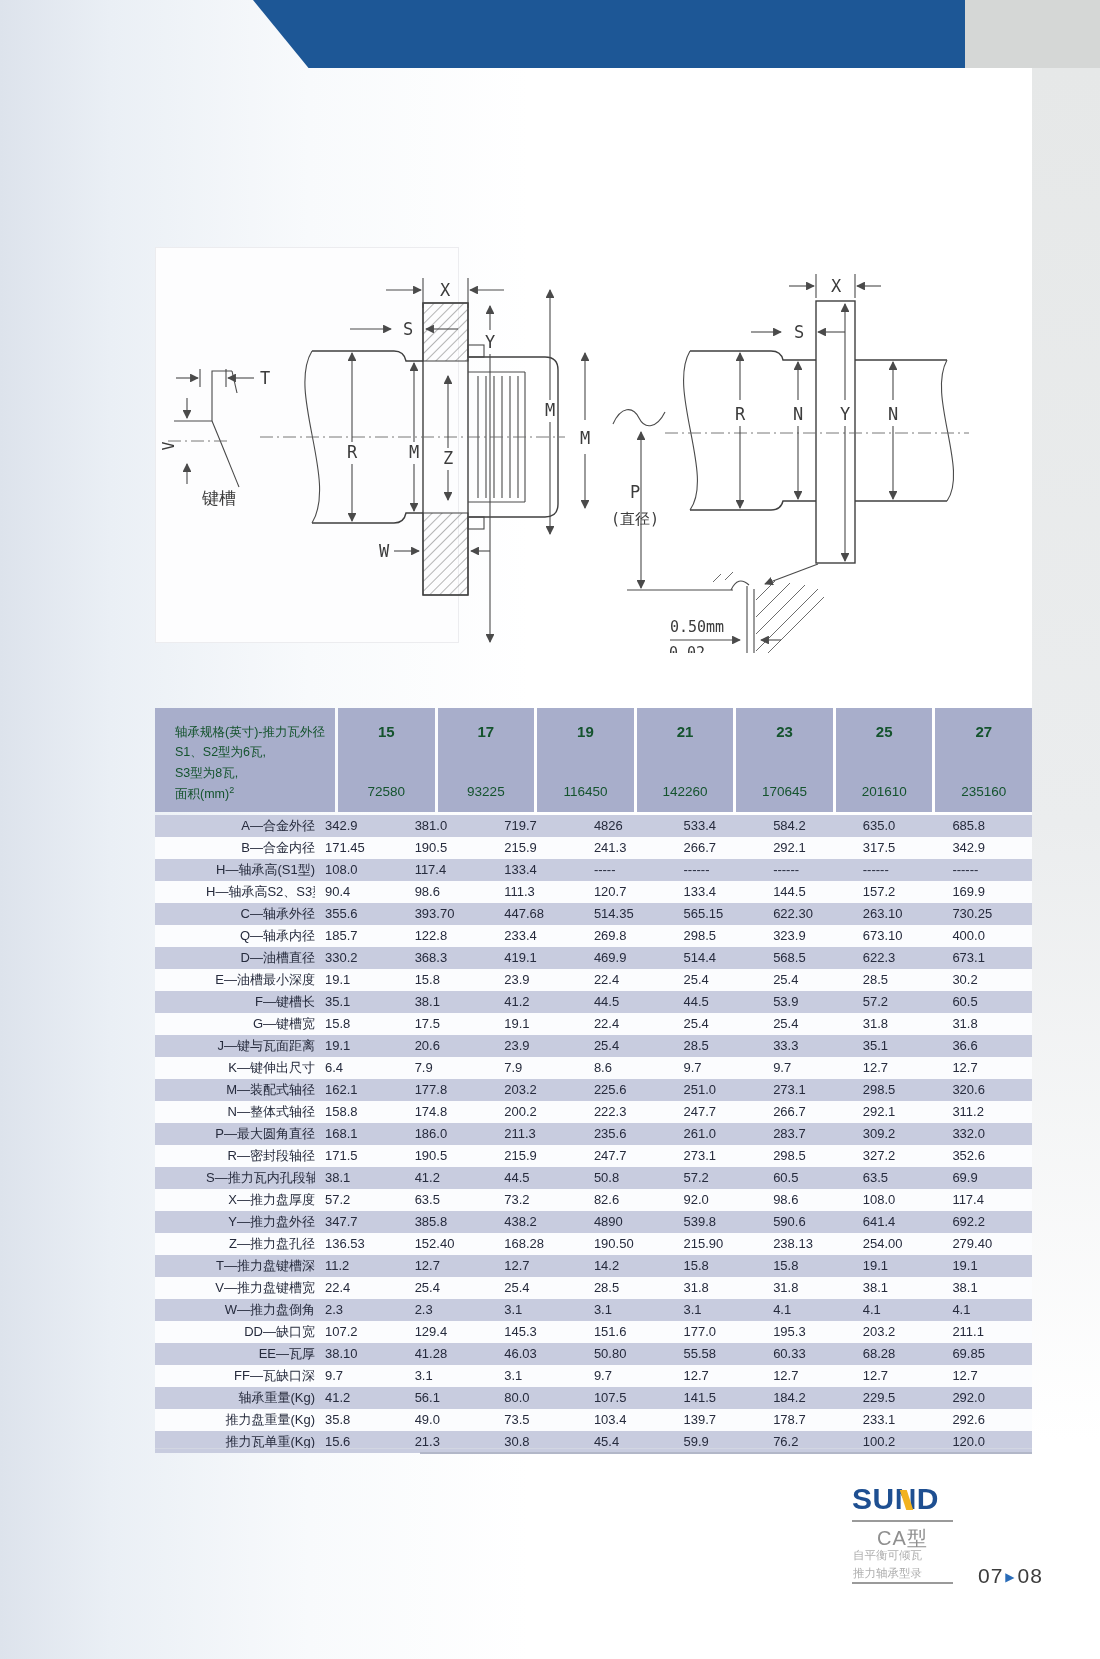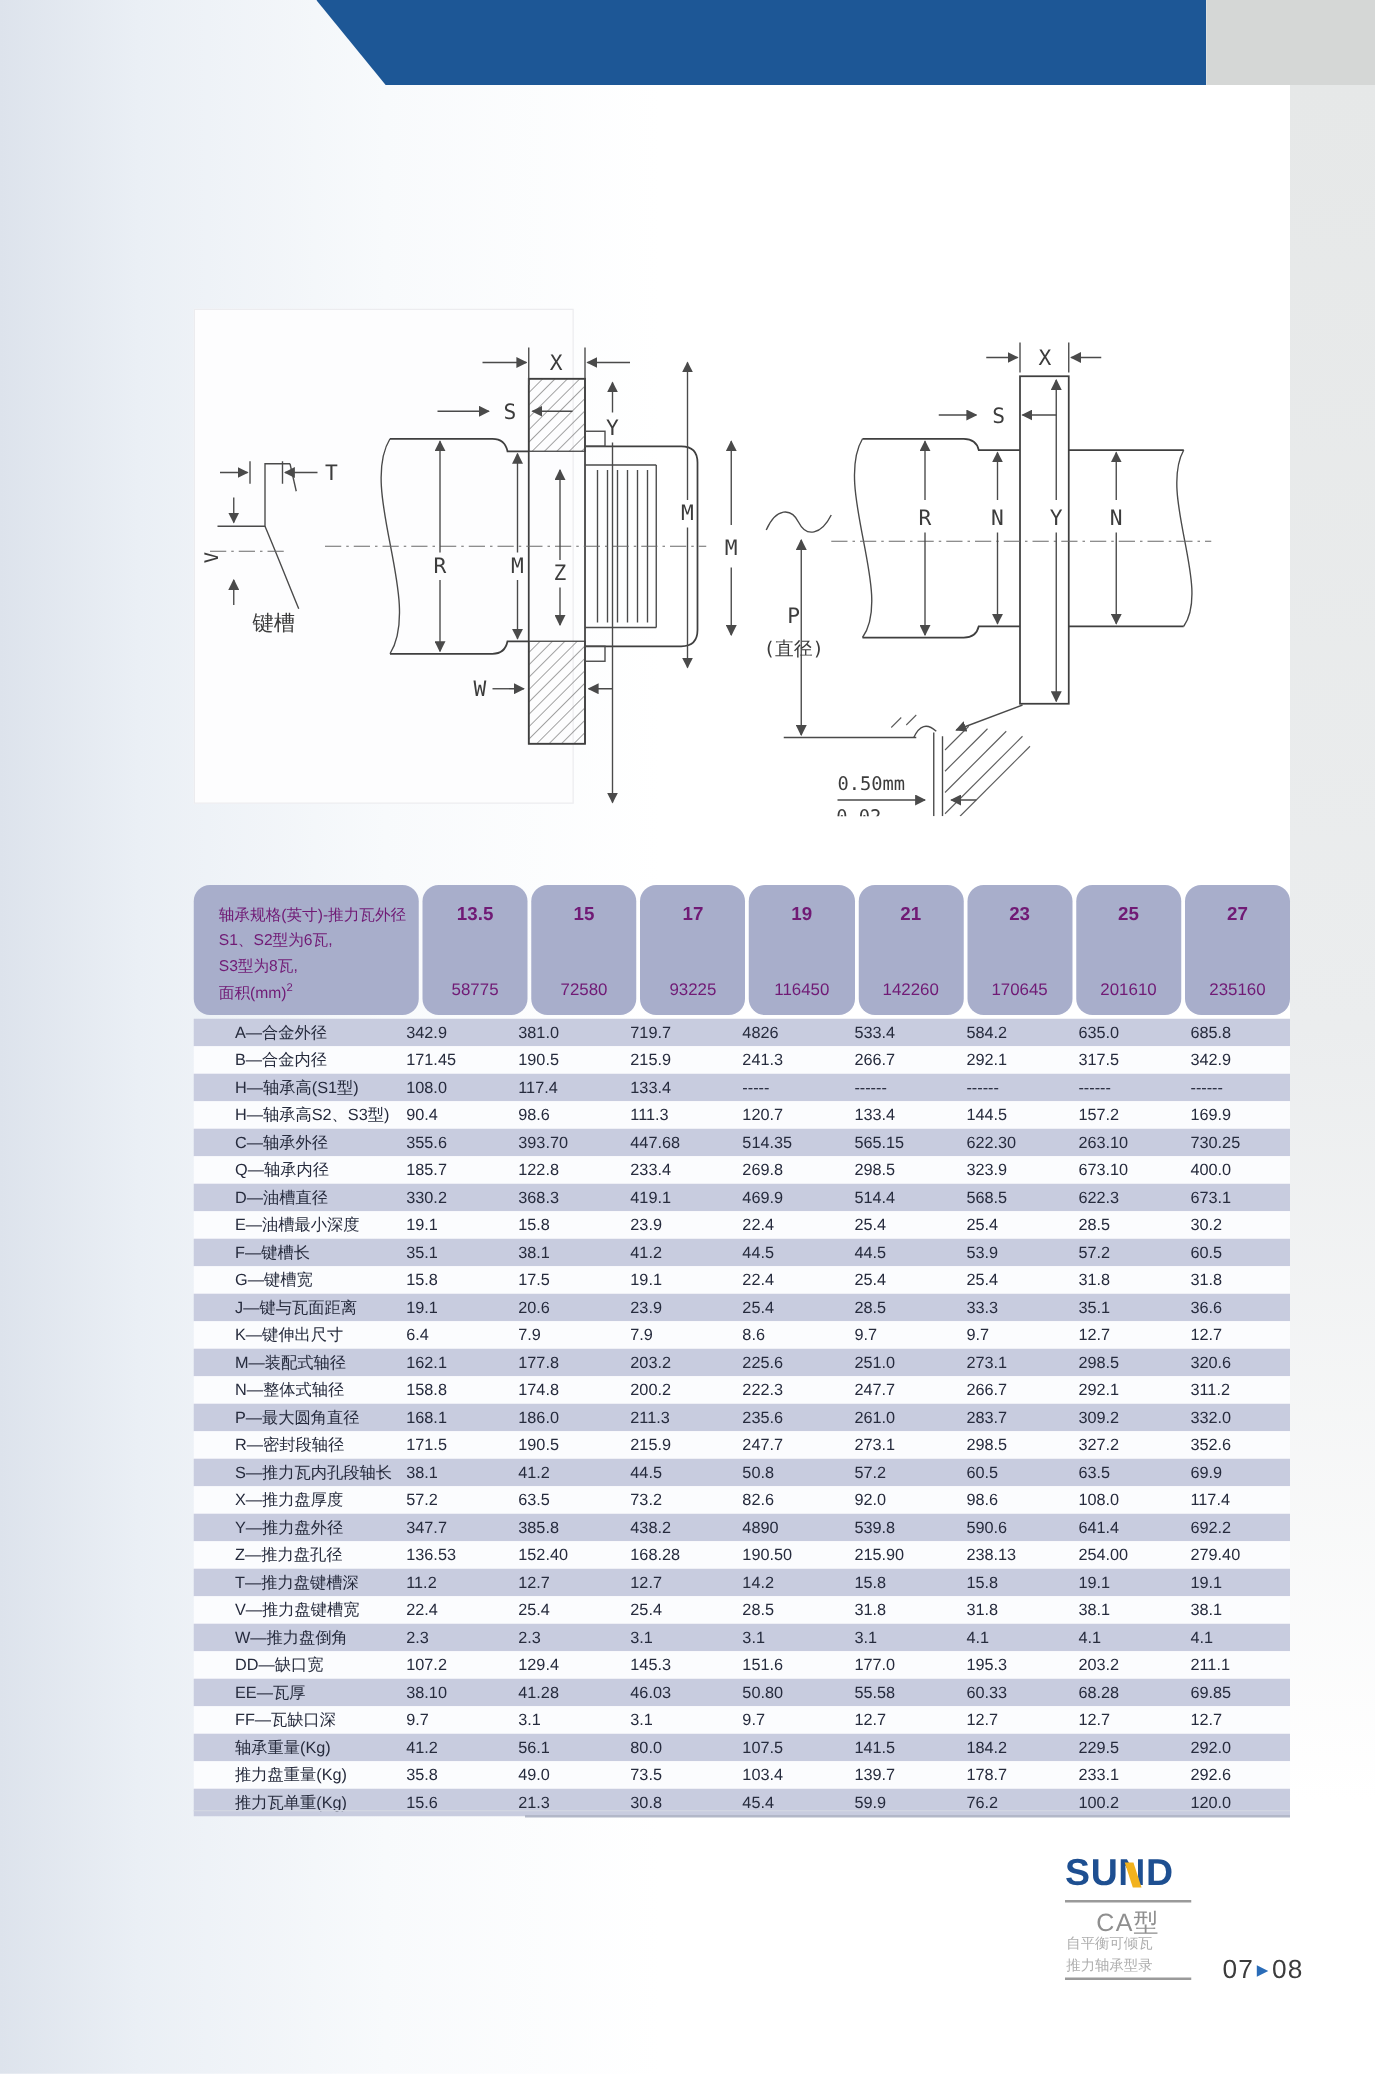--- a/index.html
+++ b/index.html
@@ -19,32 +19,32 @@
   .panel-card{left:155px;top:247px;width:302px;height:394px;background:#fdfdfe;
               border:1px solid #ececef;}
   svg text{font-family:"DejaVu Sans Mono",monospace;fill:#3c3c3c;}
   .dln{stroke:#4a4a4a;stroke-width:1.1;fill:none;}
   .thk{stroke:#3f3f3f;stroke-width:1.4;fill:none;}
   .cl{stroke:#6a6a6a;stroke-width:0.9;stroke-dasharray:13 4 2 4;fill:none;}
   .ht{stroke:#5c5c5c;stroke-width:0.9;}
   
   .spec-table{left:155px;top:708px;width:877px;}
   .thead{display:flex;gap:3px;height:104px;margin-bottom:3px;}
-  .hcell{background:#a8aecb;color:#701a75;border-radius:13px;}
+  .hcell{background:#a8aecb;color:#14532d;}
   .hspec{flex:0 0 160px;padding:14px 0 10px 20px;font-size:12.5px;line-height:1.62;font-weight:500;}
   .hcol{flex:1;display:flex;flex-direction:column;justify-content:space-between;
         align-items:center;padding:15px 0 13px 0;}
   .hsize{font-size:15px;font-weight:700;}
   .harea{font-size:13.5px;font-weight:500;}
   .sup{font-size:9px;vertical-align:super;}
   .trow{display:flex;height:22px;line-height:22px;font-size:13px;}
   .trow.shaded{background:#c8ccdf;}
   .trow.plain{background:#fbfcfe;}
-  .tlabel{flex:0 0 160px;padding-left:33px;box-sizing:border-box;font-weight:500;
-          white-space:nowrap;overflow:hidden;}
+  .tlabel{flex:0 0 160px;padding-left:51px;box-sizing:border-box;font-weight:500;
+          white-space:nowrap;overflow:hidden;text-align:right;}
   .tcell{flex:1;padding-left:10px;box-sizing:border-box;white-space:nowrap;}
   .tbl-line1{left:155px;top:1448px;width:877px;height:1px;background:#d2d6e2;}
   .tbl-line2{left:420px;top:1452px;width:612px;height:2px;background:#b2b7c8;}
   
   .logo{left:852px;top:1484px;width:104px;height:30px;font-weight:bold;font-size:30px;
         letter-spacing:0.5px;color:#1e4f91;line-height:30px;}
   .logo-accent{left:903px;top:1490px;width:7px;height:20px;background:#f2b21e;
                transform:skewX(18deg);}
   .f-line{left:852px;width:101px;height:2px;background:#9a9a9a;}
   .f-line1{top:1520px;}
@@ -207,24 +207,20 @@
 
 <div class="abs spec-table">
   <div class="thead">
     <div class="hcell hspec">
       <div>轴承规格(英寸)-推力瓦外径</div>
       <div>S1、S2型为6瓦,</div>
       <div>S3型为8瓦,</div>
       <div><span>面积(mm)</span><span class="sup">2</span></div>
     </div>
 
-  <div class="hcell hcol">
-        <div class="hsize">13.5</div>
-        <div class="harea">58775</div>
-      </div>
       <div class="hcell hcol">
         <div class="hsize">15</div>
         <div class="harea">72580</div>
       </div>
       <div class="hcell hcol">
         <div class="hsize">17</div>
         <div class="harea">93225</div>
       </div>
       <div class="hcell hcol">
         <div class="hsize">19</div>

